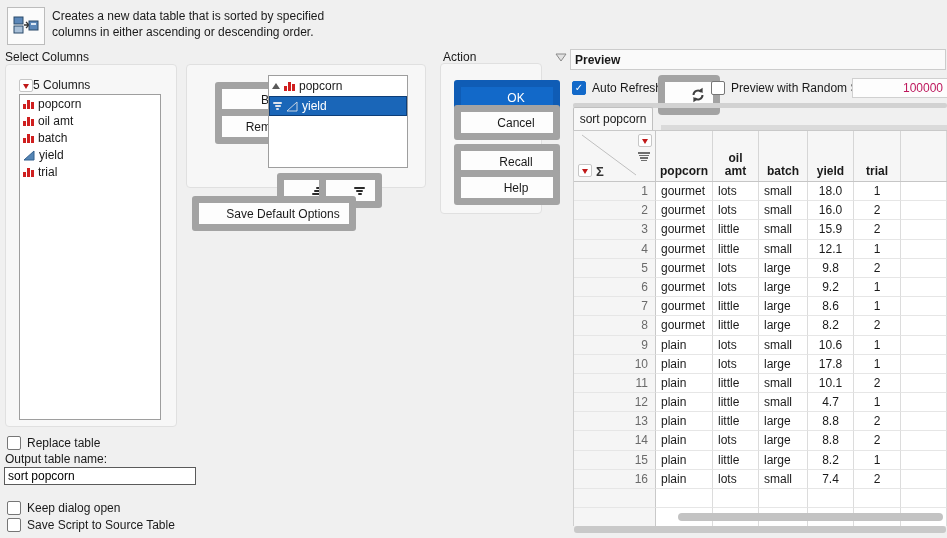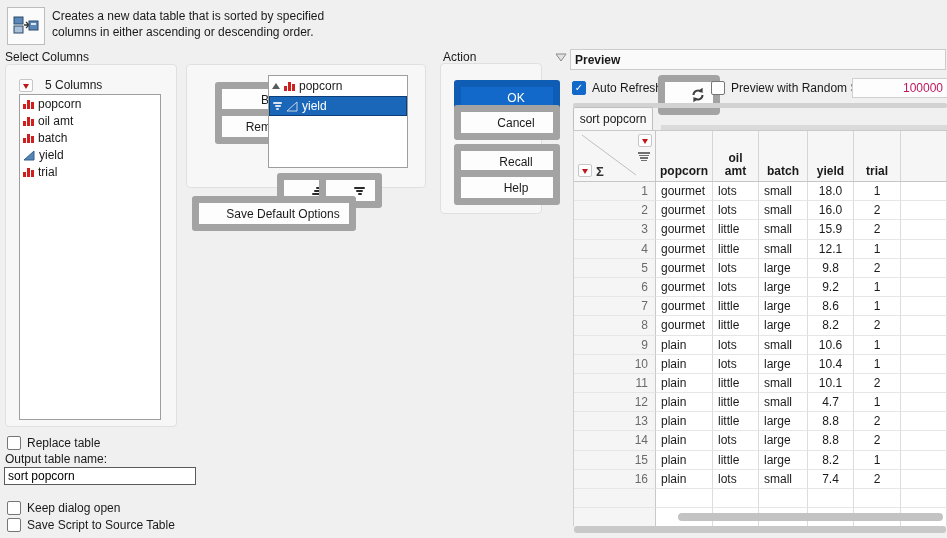--- a/index.html
+++ b/index.html
@@ -27,21 +27,21 @@
   .bars.light i{background:#dde3ec;}
 
   
   .desc-icon-box{left:7px;top:7px;width:36px;height:36px;background:#fbfbfb;border:1px solid #bcbcbc;
                  display:flex;align-items:center;justify-content:center;}
   .desc-text{left:52px;top:8px;line-height:16px;}
 
   
   .sc-label{left:5px;top:50px;}
   .sc-panel{left:5px;top:64px;width:170px;height:361px;}
-  .sc-count{position:absolute;left:13px;top:13px;display:flex;align-items:center;gap:12px;}
+  .sc-count{position:absolute;left:13px;top:13px;display:flex;align-items:center;gap:0;}
   .sc-list{position:absolute;left:13px;top:29px;width:140px;height:324px;}
   .li{display:flex;align-items:center;gap:4px;height:17px;padding-left:3px;white-space:nowrap;}
 
   
   .by-panel{left:186px;top:64px;width:238px;height:122px;}
   .btn-by{position:absolute;left:28px;top:17px;width:56px;height:21px;}
   .btn-remove{position:absolute;left:28px;top:44px;width:56px;height:21px;}
   .by-list{position:absolute;left:81px;top:10px;width:138px;height:91px;}
   .by-li{display:flex;align-items:center;gap:4px;height:20px;padding-left:3px;white-space:nowrap;box-sizing:border-box;}
   .by-li.selected{background:#1a66b8;color:#fff;border:1px solid #0d3e78;}
@@ -391,21 +391,21 @@
           <div class="c c-num">10.6</div>
           <div class="c c-num">1</div>
           <div class="c"></div>
         </div>
 
         <div class="tgrid trow">
           <div class="c c-n">10</div>
           <div class="c c-t">plain</div>
           <div class="c c-t">lots</div>
           <div class="c c-t">large</div>
-          <div class="c c-num">10.4</div>
+          <div class="c c-num">17.8</div>
           <div class="c c-num">1</div>
           <div class="c"></div>
         </div>
 
         <div class="tgrid trow">
           <div class="c c-n">11</div>
           <div class="c c-t">plain</div>
           <div class="c c-t">little</div>
           <div class="c c-t">small</div>
           <div class="c c-num">10.1</div>

